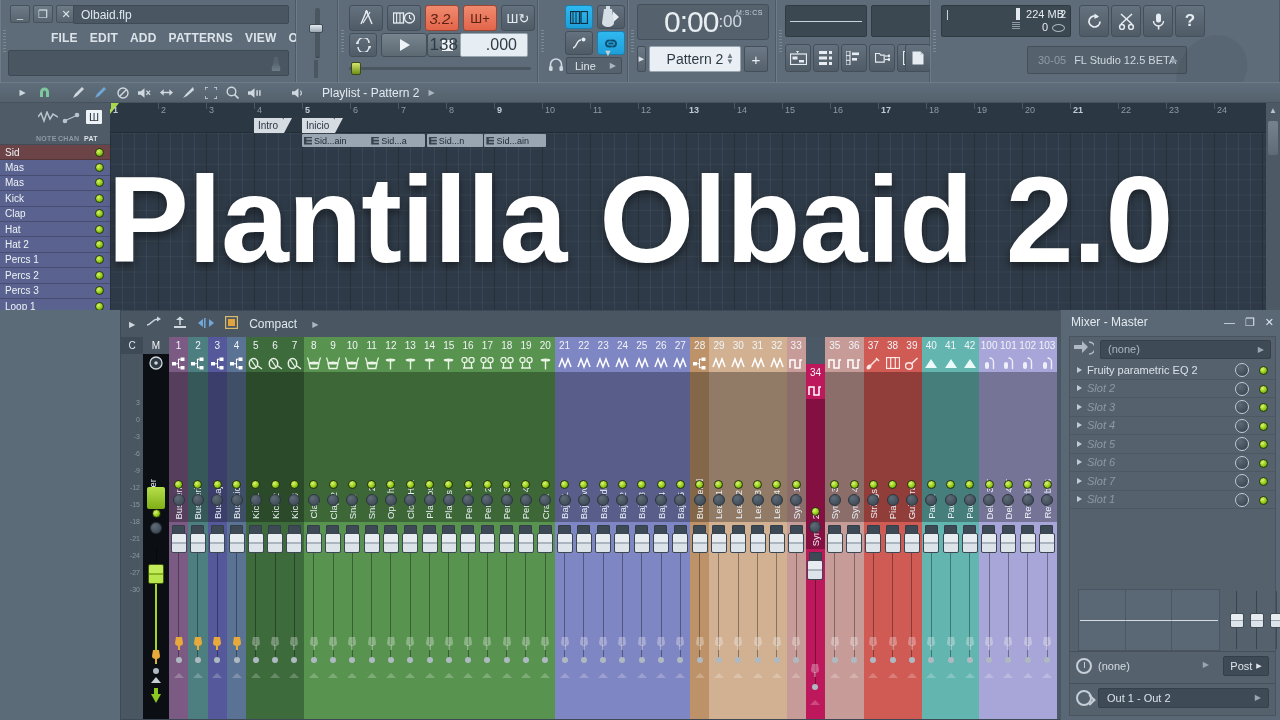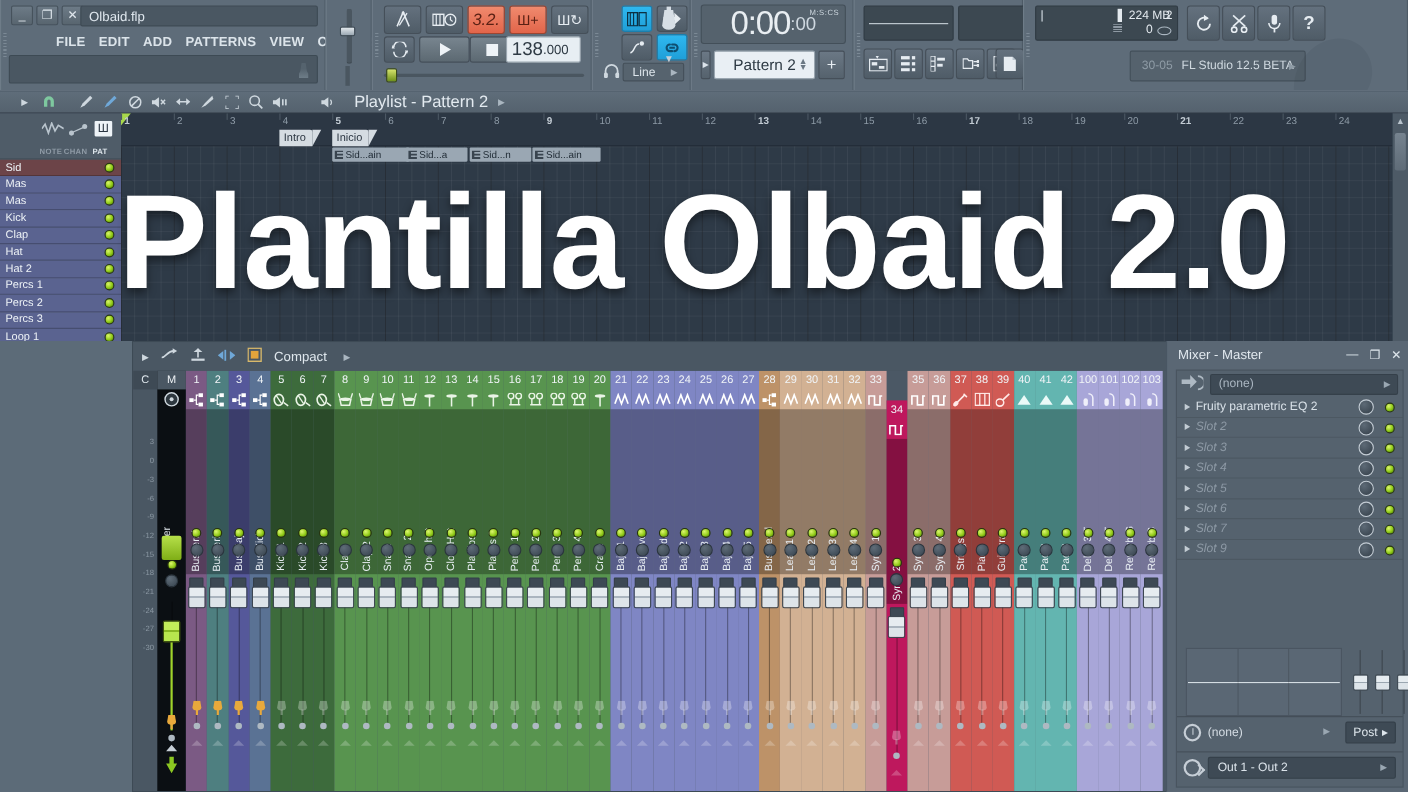--- a/index.html
+++ b/index.html
@@ -74,21 +74,21 @@
   }
   .time-text { font-family:"Liberation Sans", sans-serif; font-size:30px; color:#e9eef2; letter-spacing:-1px; }
   .time-sub { font-size:17px; color:#cfd8e0; }
   .time-units { position:absolute; right:5px; top:4px; font-size:7px; color:#cbd5dd; letter-spacing:0.5px;}
 
   .tempo {
     position:absolute; background:#e7eef3; border:1px solid #9aa6b0; border-radius:2px;
     display:flex; align-items:center; justify-content:flex-end; padding-right:10px;
     color:#2f3b45; font-size:17px;
   }
-  .tempo .dec { font-size:12px; }
+  .tempo .dec { font-size:16px;margin-left:28px; }
 
   .patfield {
     position:absolute; background:#e9eff4; border:1px solid #9aa6b0; border-radius:2px;
     display:flex; align-items:center; justify-content:center; color:#2e3a44; font-size:14px;
   }
 
   .linebox { position:absolute; background:#56636e; border:1px solid #444f59; border-radius:2px;
     display:flex; align-items:center; padding-left:8px; color:#dde5eb; font-size:11px; }
   .osc { position:absolute; background:#3c4851; border:1px solid #303b44; border-radius:2px; overflow:hidden;}
   .osc .line { position:absolute; left:4px; right:4px; top:50%; height:1px; background:#c9d3da;}
@@ -106,21 +106,21 @@
     position:absolute; left:0; top:82px; width:1280px; height:228px;
     background:#2c3845;
     border-top:1px solid #6d7b87;
   }
   .pl-titlebar {
     height:20px; background:linear-gradient(180deg,#5f6d7a,#55626e);
     display:flex; align-items:center; gap:9px; padding-left:16px; color:#dce4eb; font-size:11px;
     border-bottom:1px solid #46525d;
   }
   .pl-icon { width:13px; height:13px; display:flex; align-items:center; justify-content:center; }
-  .pl-title { margin-left:8px; font-size:15px; color:#e3eaf0; }
+  .pl-title { margin-left:8px; font-size:12px; color:#e3eaf0; }
 
   .pl-left {
     position:absolute; left:0; top:20px; width:110px; bottom:0;
     background:#4f5c68;
   }
   .pl-tools { height:42px; position:relative; border-bottom:1px solid #404c57; }
   .pl-tools .lbl { position:absolute; bottom:2px; font-size:7px; font-weight:bold; letter-spacing:0.3px; color:#8e9aa5;}
 
   .track-list { position:absolute; left:0; top:42px; right:0; bottom:0; overflow:hidden; }
   .track {
@@ -1991,21 +1991,21 @@
             <span class="sled"></span>
           </div>
           <div class="slot empty">
             <span class="tri"></span>
             <span class="lbl">Slot 7</span>
             <span class="knb"></span>
             <span class="sled"></span>
           </div>
           <div class="slot empty">
             <span class="tri"></span>
-            <span class="lbl">Slot 9</span>
+            <span class="lbl">Slot 1</span>
             <span class="knb"></span>
             <span class="sled"></span>
           </div>
         </div>
 
       <div class="scope">
         <div class="ln"></div>
         <div class="vg" style="left:33%;"></div>
         <div class="vg" style="left:66%;"></div>
       </div>

